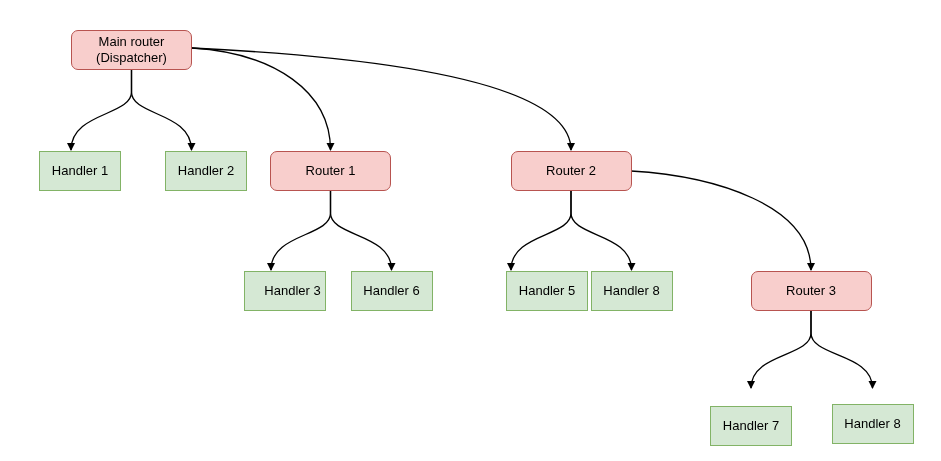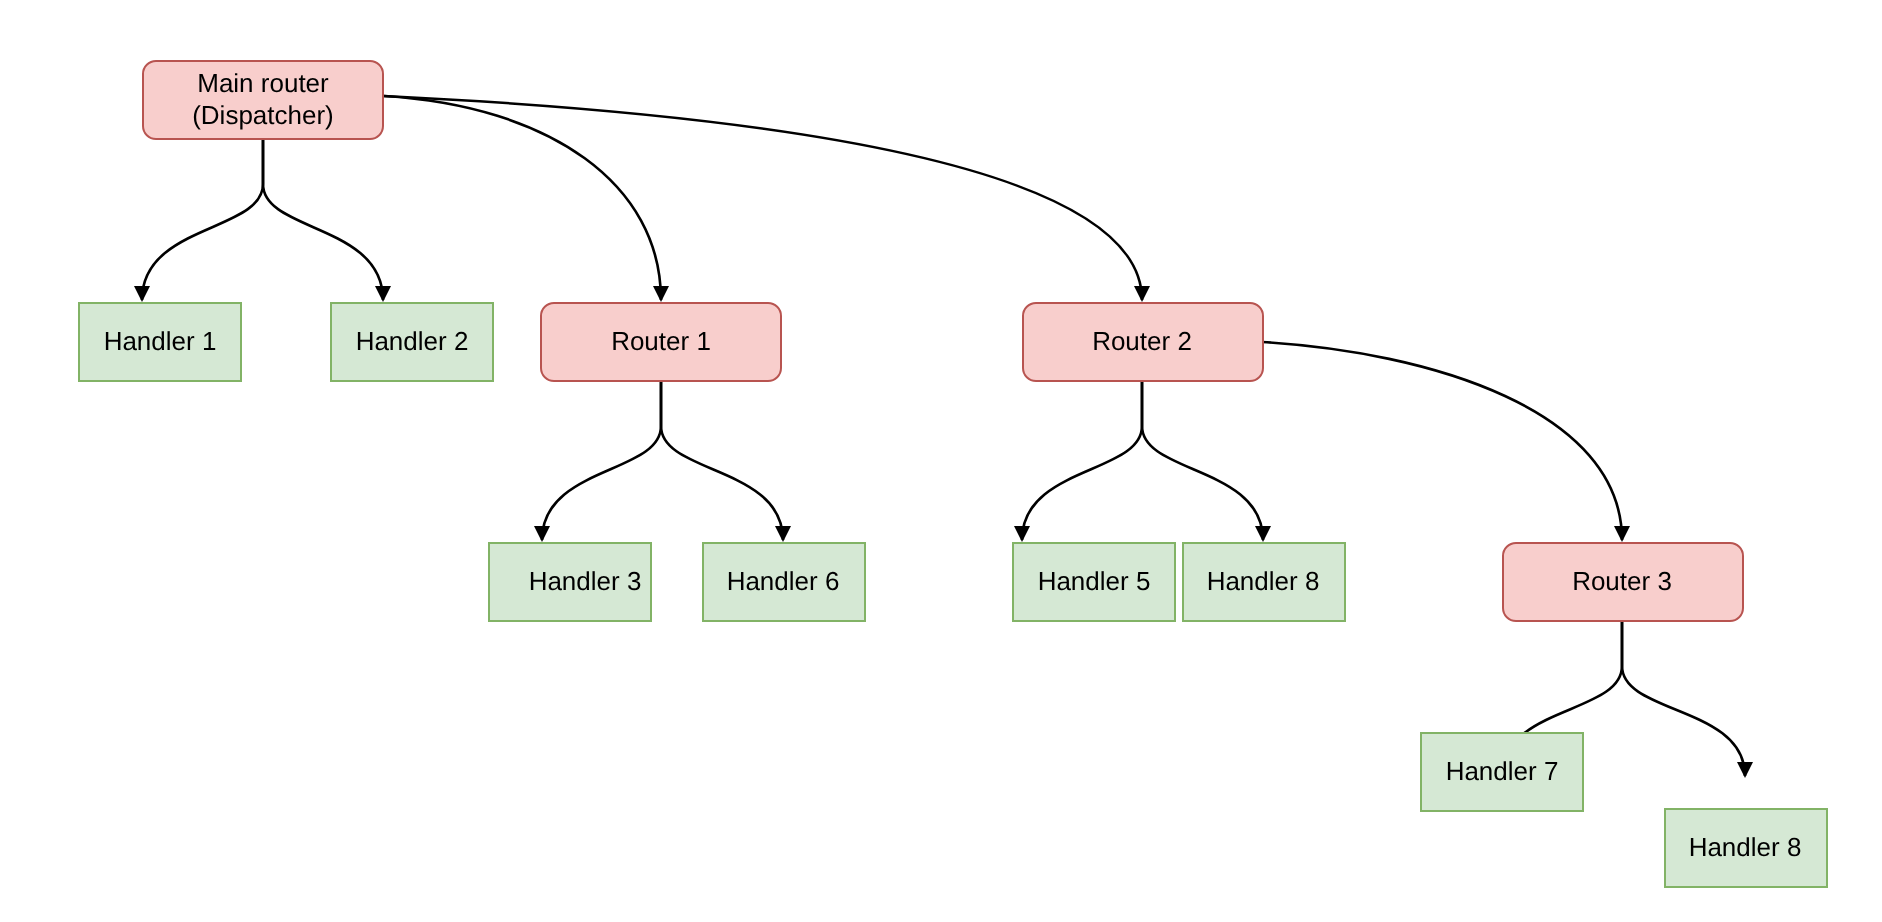--- a/index.html
+++ b/index.html
@@ -80,20 +80,20 @@
   <div class="node handler" style="left:470px;top:271px;margin-left:36px;">
     <span>Handler 5</span>
   </div>
   <div class="node handler" style="left:590.5px;top:271px;">
     <span>Handler 8</span>
   </div>
   <div class="node router" style="left:750.5px;top:271px;">
     <span>Router 3</span>
   </div>
 
-  <div class="node handler" style="left:710px;top:366px;">
+  <div class="node handler" style="left:710px;top:406px;">
     <span>Handler 7</span>
   </div>
   <div class="node handler" style="left:831.5px;top:404px;">
     <span>Handler 8</span>
   </div>
 
 </div>
 
 </body></html>

